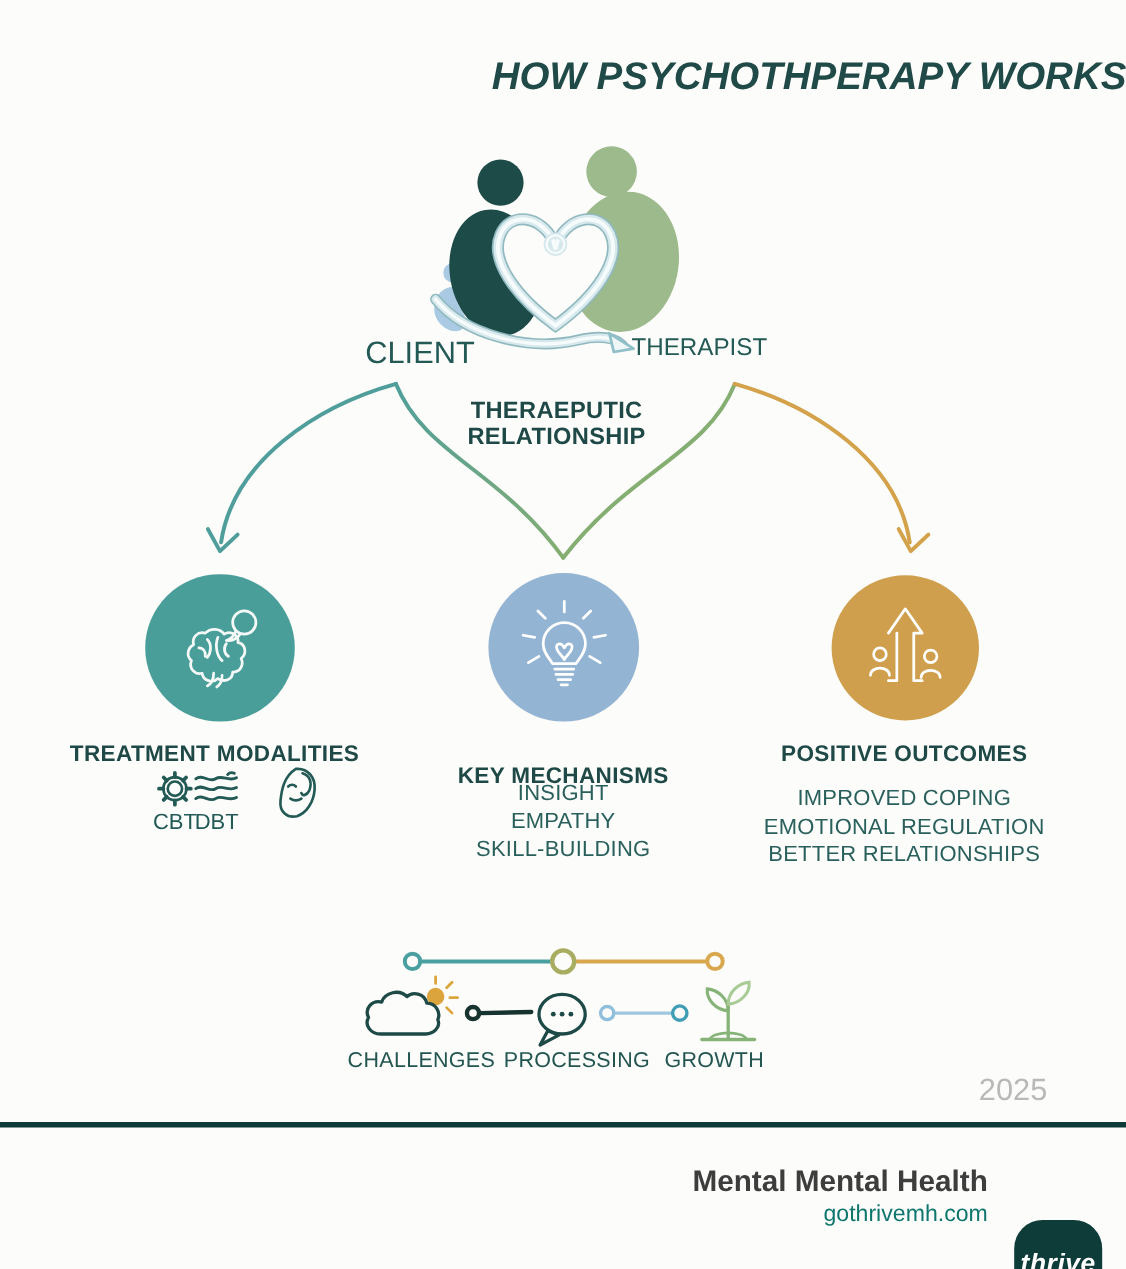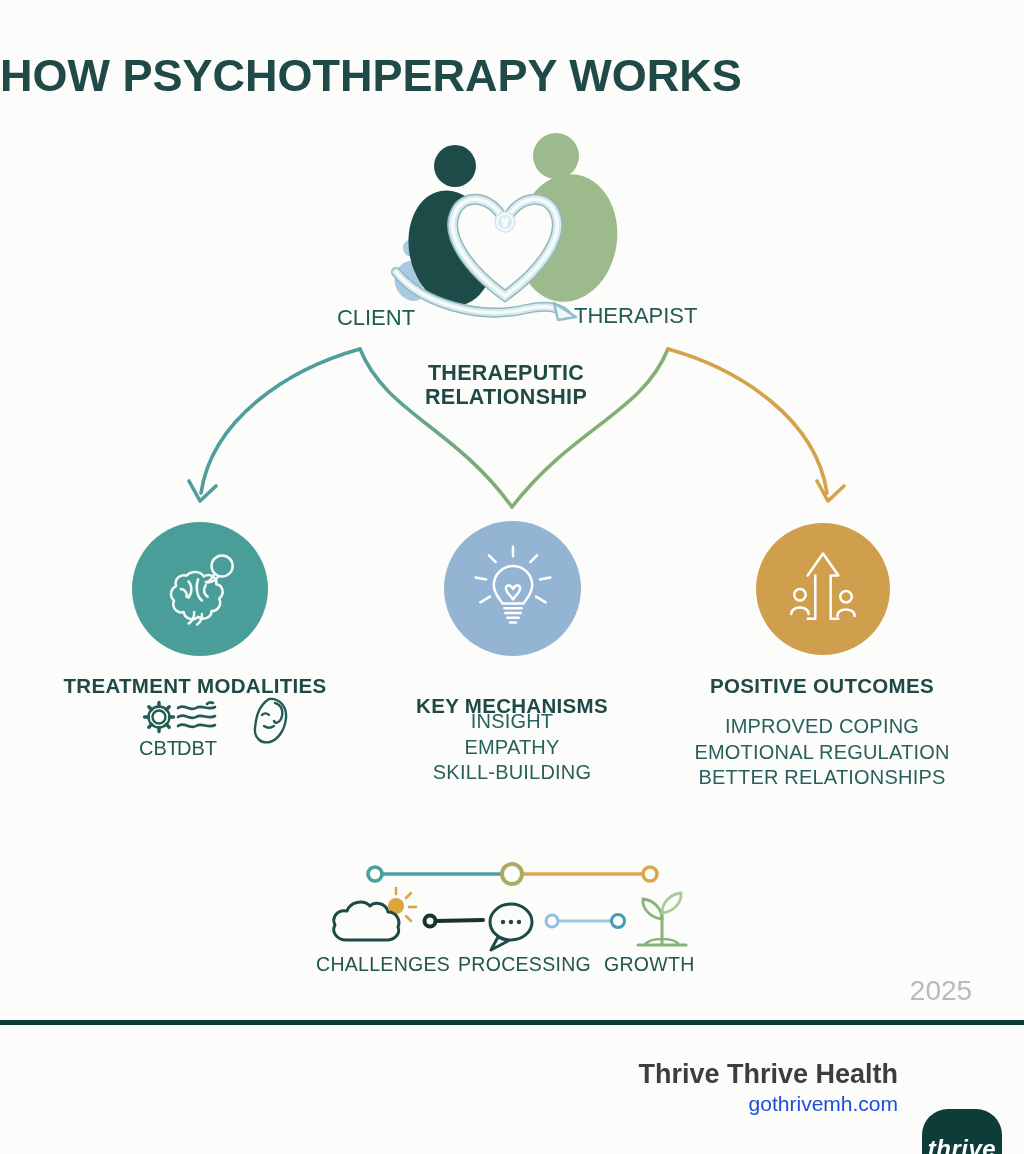--- a/index.html
+++ b/index.html
@@ -1,20 +1,20 @@
 <!DOCTYPE html>
 <html><head>
 <meta charset="utf-8">
 <style>
   html,body{margin:0;padding:0;}
   body{background:#e9e9e9;font-family:"Liberation Sans",sans-serif;}
   .page{position:relative;width:1024px;height:1154px;background:#fcfcfa;overflow:hidden;margin:0 auto;}
   .abs{position:absolute;}
-  .title{top:50px;left:0;width:1024px;text-align:left;font-size:45px;font-weight:bold;color:#204a47;letter-spacing:0px;}
-  .client-label{left:332px;top:305px;width:88px;text-align:center;font-size:22px;color:#235a55;}
+  .title{top:50px;left:0;width:1024px;text-align:right;font-size:35px;font-weight:bold;color:#204a47;letter-spacing:0px;font-style:italic;}
+  .client-label{left:332px;top:305px;width:88px;text-align:center;font-size:28px;color:#235a55;}
   .therapist-label{left:574px;top:303px;width:116px;text-align:center;font-size:22px;color:#235a55;}
   .rel-label{left:390px;top:361px;width:232px;text-align:center;font-size:21.5px;font-weight:bold;color:#1f4947;line-height:24px;letter-spacing:0.3px;}
   .circle{border-radius:50%;display:flex;align-items:center;justify-content:center;}
   .circle.teal{left:132px;top:522px;width:136px;height:134px;background:#4a9e99;}
   .circle.blue{left:444px;top:521px;width:137px;height:135px;background:#94b4d3;}
   .circle.gold{left:756px;top:523px;width:134px;height:132px;background:#cf9f4e;}
   .col-heading{font-size:20.5px;font-weight:bold;color:#1f4947;text-align:center;letter-spacing:0.3px;}
   .col-heading.c1{left:58px;top:674px;width:274px;}
   .col-heading.c2{left:396px;top:694px;width:232px;}
   .col-heading.c3{left:690px;top:674px;width:264px;}
@@ -24,25 +24,25 @@
   .mod-block{text-align:center;color:#235a55;font-size:20px;}
   .mod-block .mlabel{margin-top:2px;}
   .mod-gear{left:102px;top:699px;width:52px;margin-left:31px;}
   .mod-waves{left:168px;top:699px;width:58px;}
   .mod-face{left:246px;top:696px;width:48px;}
   .psych-label{left:92px;top:764px;width:208px;text-align:center;font-size:20px;color:#2a605c;line-height:25px;letter-spacing:0.2px;}
   .tl-label{font-size:19.5px;color:#235551;text-align:left;letter-spacing:0.3px;}
   .tl-label.t1{left:316px;top:953px;width:122px;}
   .tl-label.t2{left:458px;top:953px;width:124px;}
   .tl-label.t3{left:604px;top:953px;width:104px;}
-  .year{left:900px;top:975px;width:82px;text-align:center;font-size:28px;color:#b9b9b9;}
+  .year{left:880px;top:975px;width:82px;text-align:center;font-size:28px;color:#b9b9b9;}
   .divider{left:0;top:1020px;width:1024px;height:5px;background:#0d3b38;}
   .footer-text{right:126px;top:1059px;text-align:right;}
   .footer-company{font-size:27px;font-weight:bold;color:#3d3d3d;}
-  .footer-site{font-size:21px;color:#1d4ed8;margin-top:2px;}
+  .footer-site{font-size:21px;color:#0f766e;margin-top:2px;}
   .footer-logo{left:922px;top:1109px;width:80px;height:80px;background:#0d3c39;border-radius:26px;display:flex;align-items:center;justify-content:center;}
   .footer-logo span{color:#ffffff;font-size:24px;font-weight:bold;font-style:italic;letter-spacing:0.5px;}
   svg{display:block;}
 </style>
 </head>
 <body>
 
 <div class="page">
 
   <div class="abs title">HOW PSYCHOTHPERAPY WORKS</div>
@@ -231,21 +231,21 @@
 
   <div class="abs tl-label t1">CHALLENGES</div>
   <div class="abs tl-label t2">PROCESSING</div>
   <div class="abs tl-label t3">GROWTH</div>
 
   <div class="abs year">2025</div>
 
   <div class="abs divider"></div>
 
   <div class="abs footer-text">
-    <div class="footer-company">Thrive Thrive Health</div>
+    <div class="footer-company">Mental Mental Health</div>
     <div class="footer-site">gothrivemh.com</div>
   </div>
 
   <div class="abs footer-logo">
     <span>thrive</span>
   </div>
 
 </div>
 
 </body></html>

